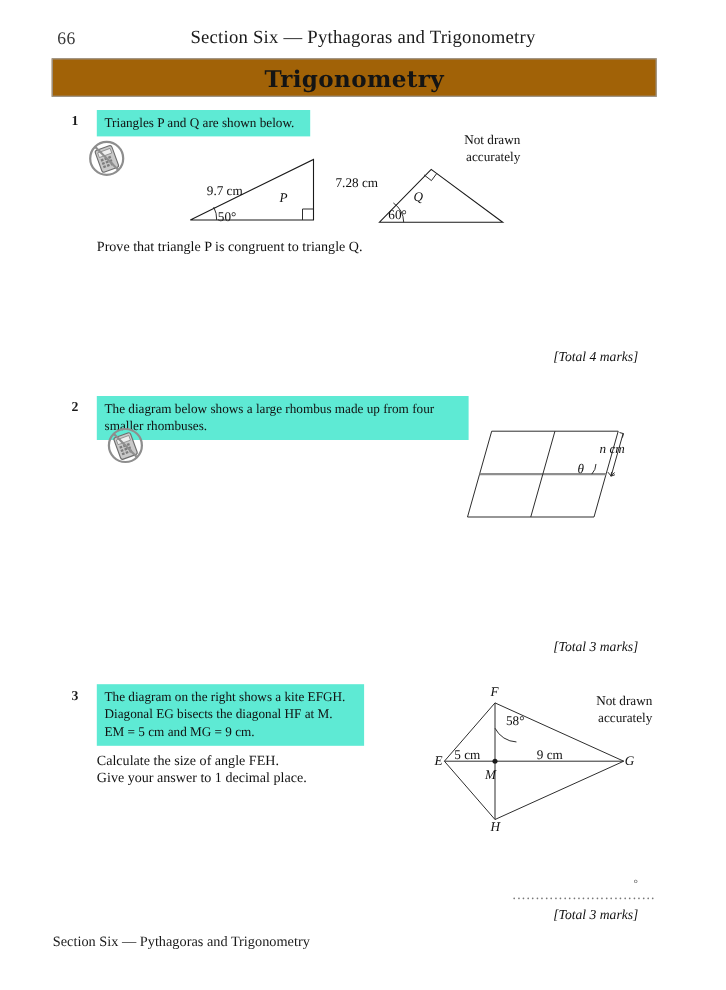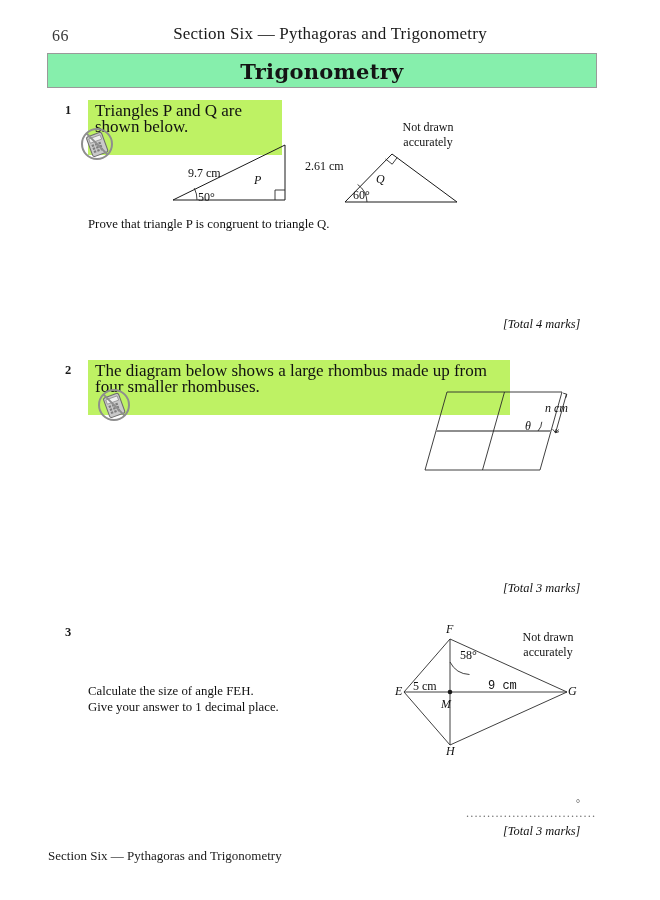--- a/index.html
+++ b/index.html
@@ -42,21 +42,21 @@
     font-size: 17px;
     color: #1a1a1a;
     letter-spacing: 0.2px;
   }
   .title-band {
     position: absolute;
     left: 47px;
     top: 53px;
     width: 550px;
     height: 35px;
-    background: #86efac;
+    background: #a16207;
     border: 1px solid #9a9a9a;
     box-sizing: border-box;
   }
   .title-band .title-text {
     position: absolute;
     left: 0; right: 0;
     top: 5px;
     text-align: center;
     font-family: "DejaVu Serif", "Liberation Serif", serif;
     font-weight: bold;
@@ -67,44 +67,44 @@
 
   
   .q-num {
     position: absolute;
     font-weight: bold;
     font-size: 12.5px;
     font-family: "Liberation Serif", serif;
   }
   .q-box {
     position: absolute;
-    background: #bef264;
+    background: #5eead4;
     box-sizing: border-box;
-    padding: 3px 7px 20px 7px;
-    font-size: 17px;
+    padding: 3px 7px 5px 7px;
+    font-size: 12px;
     line-height: 16px;
     color: #111;
   }
   .q-plain {
     position: absolute;
     font-size: 12.8px;
     line-height: 16px;
     color: #111;
   }
   .marks {
     position: absolute;
     font-style: italic;
     font-size: 12.4px;
     color: #111;
   }
   .nda {
     position: absolute;
     font-size: 12px;
     line-height: 14.5px;
-    text-align: center;
+    text-align: right;
     color: #111;
   }
   .lbl {
     position: absolute;
     font-size: 12px;
     color: #111;
     white-space: nowrap;
   }
   .lbl-i { font-style: italic; }
 
@@ -198,36 +198,36 @@
 
   <div style="position:absolute; left:340px; top:140px;">
     <svg width="130" height="70" viewBox="0 0 130 70">
       <polygon class="stroke" points="5,62 117,62 52,14"></polygon>
 
       <polyline class="stroke-thin" points="45.5,19 52.2,24.2 57.2,17.5"></polyline>
 
       <path class="stroke-thin" d="M 27,62 A 22,22 0 0 0 17.6,44.5"></path>
     </svg>
   </div>
-  <div class="lbl" style="left:305px; top:159px;">2.61 cm</div>
+  <div class="lbl" style="left:305px; top:159px;">7.28 cm</div>
   <div class="lbl" style="left:353px; top:188px;">60°</div>
   <div class="lbl lbl-i" style="left:376px; top:172px;">Q</div>
 
   <div class="nda" style="left:383px; top:120px; width:90px;">
     <span>Not drawn</span><br>
     <span>accurately</span>
   </div>
 
   <div class="q-plain" style="left:88px; top:216px;">Prove that triangle P is congruent to triangle Q.</div>
 
   <div class="marks" style="left:503px; top:317px;">[Total 4 marks]</div>
 
   <div class="q-num" style="left:65px; top:363px;">2</div>
 
-  <div class="q-box" style="left:88px; top:360px; width:422px;">
+  <div class="q-box" style="left:88px; top:360px; width:338px;">
     <span>The diagram below shows a large rhombus made up from four smaller rhombuses.</span>
   </div>
 
   <div class="nocalc" style="left:97px; top:388px;">
     <svg width="34" height="34" viewBox="0 0 34 34">
       <g transform="rotate(-20 17 17)">
         <rect x="9" y="7" width="16" height="21" rx="2" fill="#c9c9c9" stroke="#6d6d6d" stroke-width="1"></rect>
         <rect x="11" y="9.5" width="12" height="4.5" fill="#efefef" stroke="#7a7a7a" stroke-width="0.6"></rect>
         <g fill="#7c7c7c">
           <rect x="11.4" y="16" width="2.4" height="2.1"></rect>
@@ -268,20 +268,25 @@
   </div>
   <div class="lbl" style="left:545px; top:401px;">
     <span class="lbl-i">n cm</span>
   </div>
   <div class="lbl lbl-i" style="left:525px; top:419px;">θ</div>
 
   <div class="marks" style="left:503px; top:581px;">[Total 3 marks]</div>
 
   <div class="q-num" style="left:65px; top:625px;">3</div>
 
+  <div class="q-box" style="left:88px; top:622px; width:243px;">
+    <span>The diagram on the right shows a kite EFGH.</span><br>
+    <span>Diagonal EG bisects the diagonal HF at M.</span><br>
+    <span>EM = 5 cm and MG = 9 cm.</span>
+  </div>
 
   <div class="q-plain" style="left:88px; top:683px;">
     <span>Calculate the size of angle FEH.</span><br>
     <span>Give your answer to 1 decimal place.</span>
   </div>
 
   <div style="position:absolute; left:392px; top:625px;">
     <svg width="200" height="130" viewBox="0 0 200 130">
 
       <polygon class="stroke-thin" points="12,67 58,14 175,67 58,120"></polygon>
@@ -295,21 +300,21 @@
       <path class="stroke-thin" d="M 58,37 A 23,23 0 0 0 77.5,49.5"></path>
     </svg>
   </div>
   <div class="lbl lbl-i" style="left:446px; top:622px;">F</div>
   <div class="lbl lbl-i" style="left:395px; top:684px;">E</div>
   <div class="lbl lbl-i" style="left:568px; top:684px;">G</div>
   <div class="lbl lbl-i" style="left:446px; top:744px;">H</div>
   <div class="lbl lbl-i" style="left:441px; top:697px;">M</div>
   <div class="lbl" style="left:460px; top:648px;">58°</div>
   <div class="lbl" style="left:413px; top:679px;">5 cm</div>
-  <div class="lbl" style="left:488px; top:679px;font-family:Liberation Mono, monospace;">9 cm</div>
+  <div class="lbl" style="left:488px; top:679px;">9 cm</div>
 
   <div class="nda" style="left:503px; top:630px; width:90px;">
     <span>Not drawn</span><br>
     <span>accurately</span>
   </div>
 
   <div class="dots" style="left:466px; top:806px;">...............................</div>
   <div class="deg-mark" style="left:576px; top:798px;">°</div>
 
   <div class="marks" style="left:503px; top:824px;">[Total 3 marks]</div>

